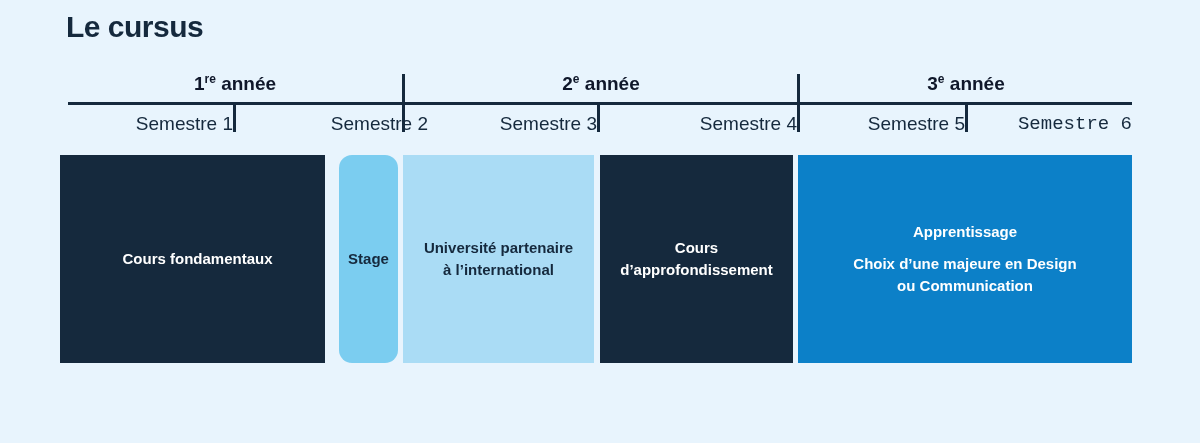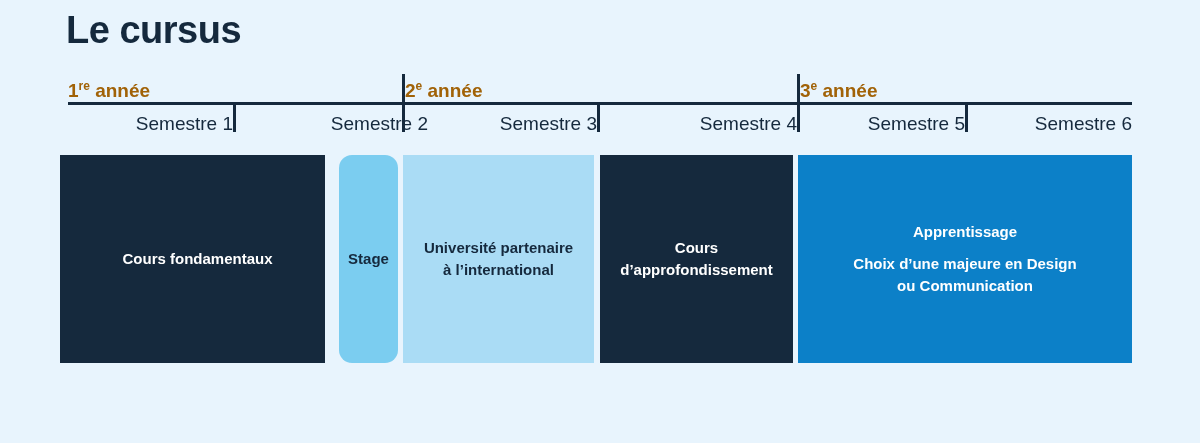--- a/index.html
+++ b/index.html
@@ -19,21 +19,21 @@
     width: 1200px;
     height: 443px;
     background: #e8f4fd;
   }
 
   
   .title {
     position: absolute;
     left: 66px;
     top: 10px;
-    font-size: 38px;
+    font-size: 30px;
     font-weight: bold;
     letter-spacing: -0.5px;
     color: #15293d;
     line-height: 1.1;
   }
 
   
   .timeline {
     position: absolute;
     left: 68px;
@@ -44,26 +44,27 @@
   .rule {
     position: absolute;
     left: 0;
     top: 32px;
     width: 1064px;
     height: 3px;
     background: #15293d;
   }
   .year-label {
     position: absolute;
-    top: 7px;
+    top: 0px;
     height: 30px;
     line-height: 28px;
+    text-align: center;
     font-size: 19px;
     font-weight: bold;
-    color: #a16207;
+    color: #0f172a;
     white-space: nowrap;
   }
   .year-label sup {
     font-size: 12px;
     font-weight: bold;
     vertical-align: super;
     line-height: 0;
   }
   .sem-label {
     position: absolute;
@@ -146,21 +147,21 @@
     </div>
     <div class="year-label" style="left:732px; width:332px;">
       <span>3</span><sup>e</sup><span> année</span>
     </div>
 
     <div class="sem-label" style="left:0px;   width:165px;">Semestre 1</div>
     <div class="sem-label" style="left:168px; width:192px;">Semestre 2</div>
     <div class="sem-label" style="left:337px; width:192px;">Semestre 3</div>
     <div class="sem-label" style="left:532px; width:197px;">Semestre 4</div>
     <div class="sem-label" style="left:732px; width:165px;">Semestre 5</div>
-    <div class="sem-label" style="left:900px; width:164px;">Semestre 6</div>
+    <div class="sem-label" style="left:900px; width:164px;font-family:Liberation Mono, monospace;">Semestre 6</div>
 
     <div class="divider sem" style="left:165px;"></div>
     <div class="divider year" style="left:334px;"></div>
     <div class="divider sem" style="left:529px;"></div>
     <div class="divider year" style="left:729px;"></div>
     <div class="divider sem" style="left:897px;"></div>
   </div>
 
   <div class="blocks">
 

